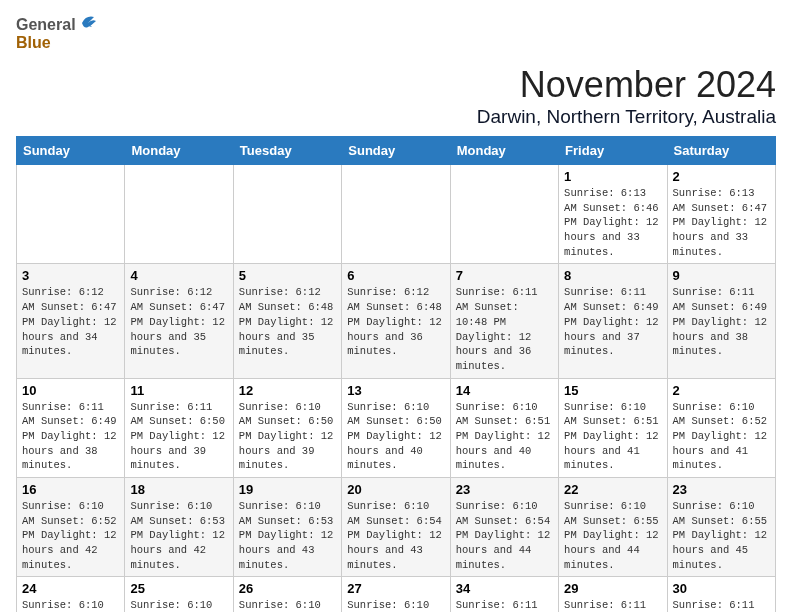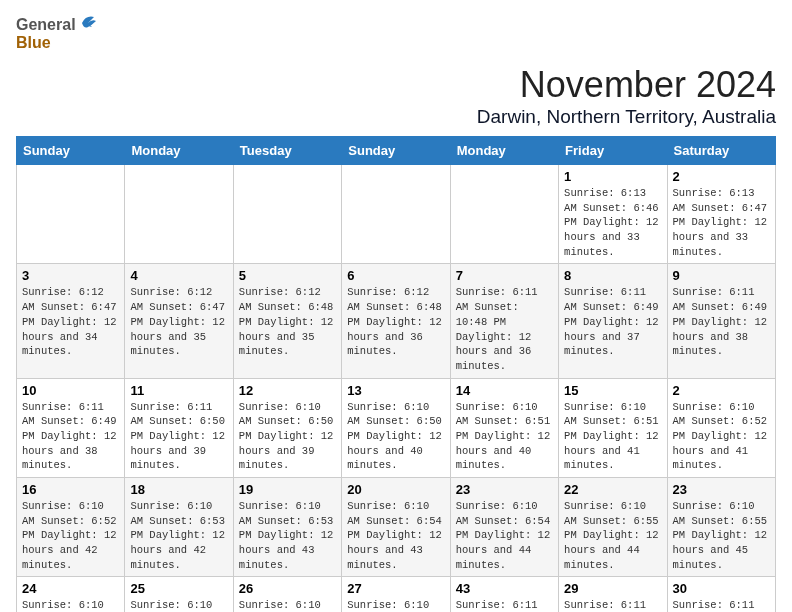--- a/index.html
+++ b/index.html
@@ -287,21 +287,21 @@
 Sunset: 6:57 PM
 Daylight: 12 hours and 46 minutes.</div>
         </td>
         <td>
           <span class="day-number">27</span>
           <div class="day-info">Sunrise: 6:10 AM
 Sunset: 6:57 PM
 Daylight: 12 hours and 46 minutes.</div>
         </td>
         <td>
-          <span class="day-number">43</span>
+          <span class="day-number">34</span>
           <div class="day-info">Sunrise: 6:11 AM
 Sunset: 6:58 PM
 Daylight: 12 hours and 47 minutes.</div>
         </td>
         <td>
           <span class="day-number">29</span>
           <div class="day-info">Sunrise: 6:11 AM
 Sunset: 6:58 PM
 Daylight: 12 hours and 47 minutes.</div>
         </td>

